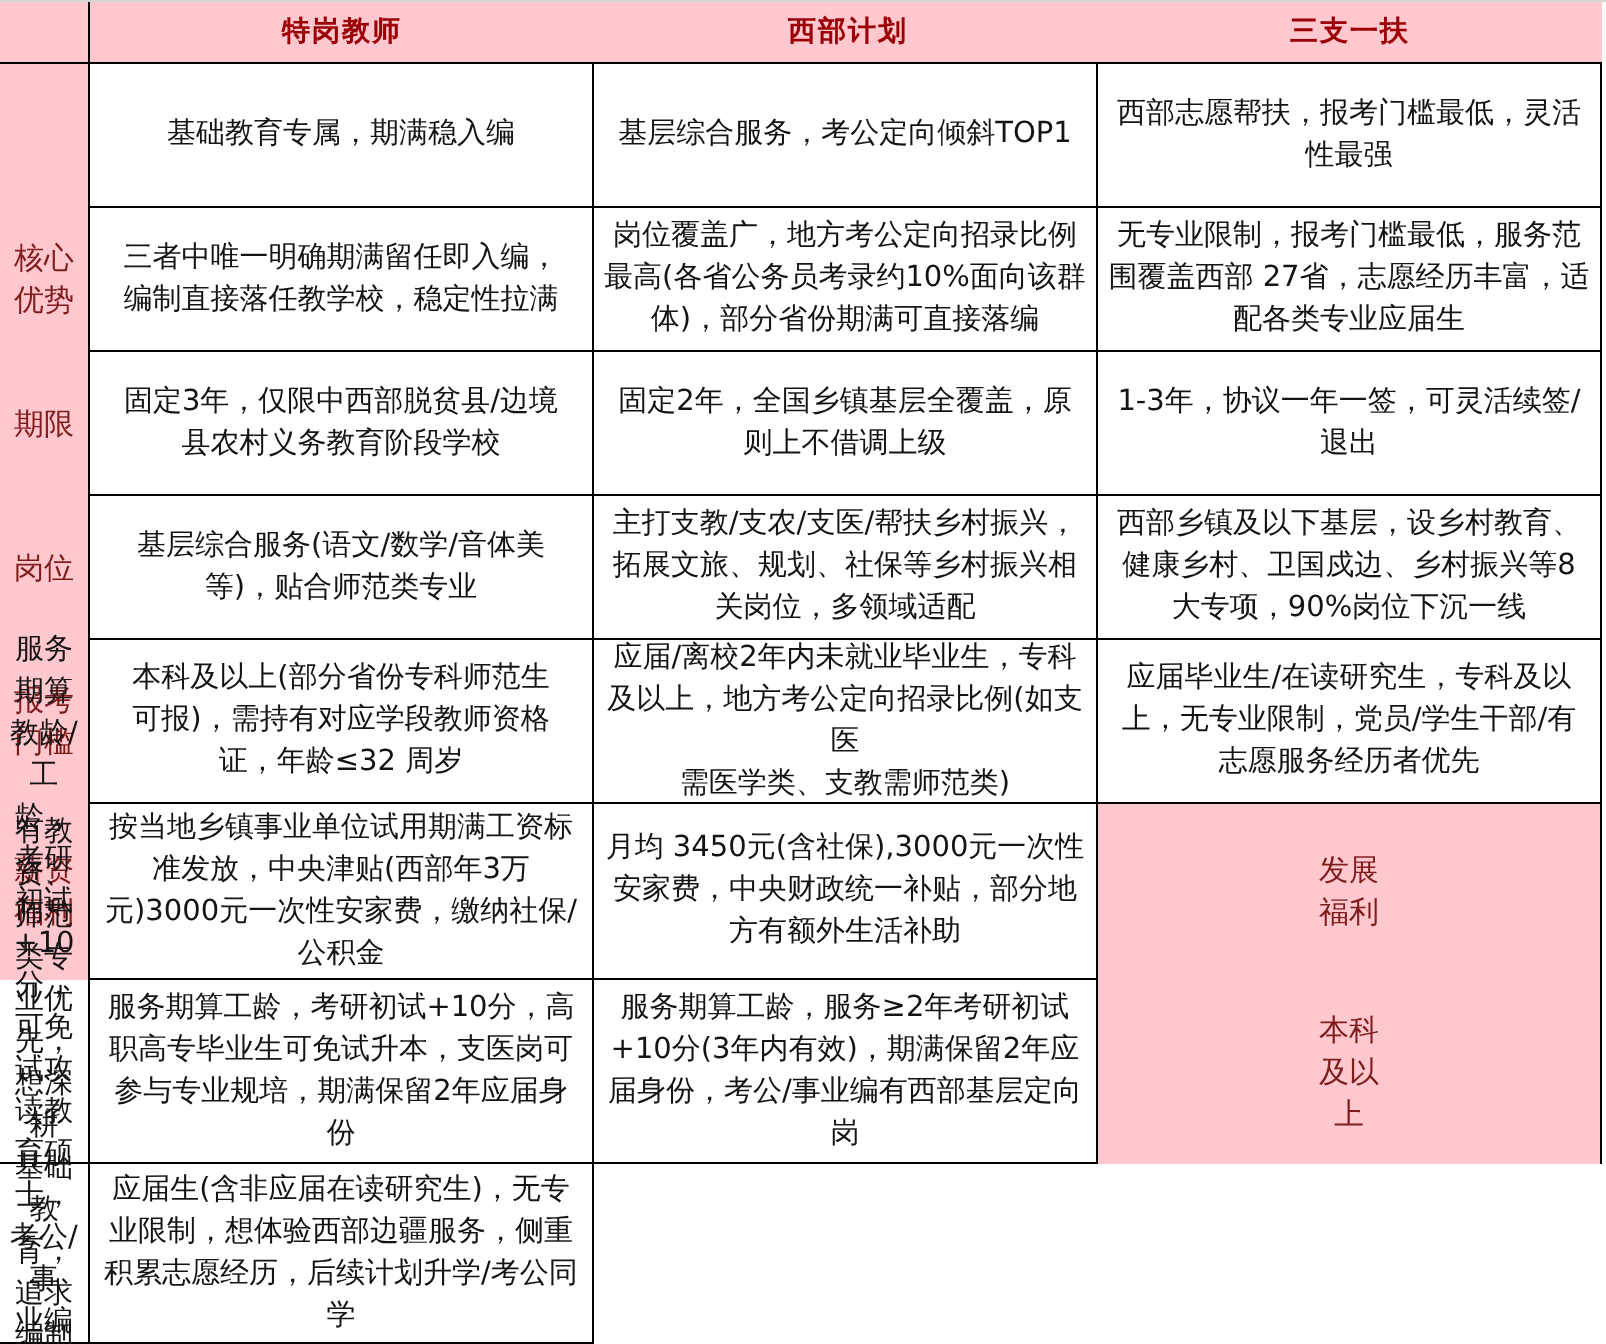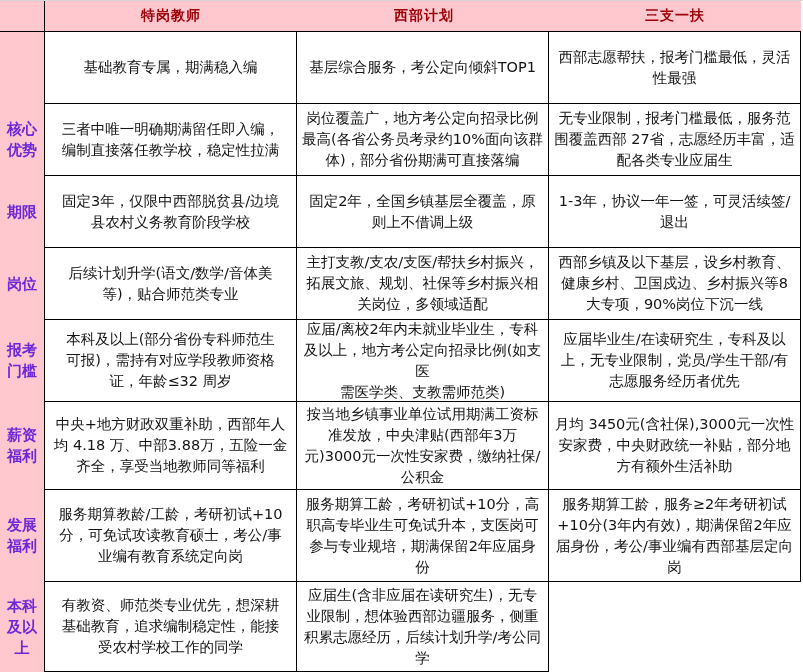--- a/index.html
+++ b/index.html
@@ -43,22 +43,22 @@
     .hd.corner {
       border-right: 1px solid #000;
     }
     .hd.last {
       margin-right: -2px;
     }
     
     .lbl {
       background: #ffc7ce;
       border-right: 1px solid #000;
-      color: #6d28d9;
-      font-weight: bold;
+      color: #7f1d1d;
+      font-weight: normal;
       font-size: 15px;
       line-height: 21px;
     }
     .lbl span {
       display: inline-block;
       width: 2.05em;
       word-break: break-all;
       text-align: center;
     }
     
@@ -111,21 +111,21 @@
   <div class="cell">固定3年，仅限中西部脱贫县/边境
 县农村义务教育阶段学校</div>
   <div class="cell">固定2年，全国乡镇基层全覆盖，原
 则上不借调上级</div>
   <div class="cell">1-3年，协议一年一签，可灵活续签/
 退出</div>
 
   <div class="lbl">
       <span>岗位</span>
     </div>
-  <div class="cell">后续计划升学(语文/数学/音体美
+  <div class="cell">基层综合服务(语文/数学/音体美
 等)，贴合师范类专业</div>
   <div class="cell">主打支教/支农/支医/帮扶乡村振兴，
 拓展文旅、规划、社保等乡村振兴相
 关岗位，多领域适配</div>
   <div class="cell">西部乡镇及以下基层，设乡村教育、
 健康乡村、卫国戍边、乡村振兴等8
 大专项，90%岗位下沉一线</div>
 
   <div class="lbl">
       <span>报考门槛</span>
@@ -136,23 +136,20 @@
   <div class="cell">应届/离校2年内未就业毕业生，专科
 及以上，地方考公定向招录比例(如支医
 需医学类、支教需师范类)</div>
   <div class="cell">应届毕业生/在读研究生，专科及以
 上，无专业限制，党员/学生干部/有
 志愿服务经历者优先</div>
 
   <div class="lbl">
       <span>薪资福利</span>
     </div>
-  <div class="cell">中央+地方财政双重补助，西部年人
-均 4.18 万、中部3.88万，五险一金
-齐全，享受当地教师同等福利</div>
   <div class="cell">按当地乡镇事业单位试用期满工资标
 准发放，中央津贴(西部年3万
 元)3000元一次性安家费，缴纳社保/
 公积金</div>
   <div class="cell">月均 3450元(含社保),3000元一次性
 安家费，中央财政统一补贴，部分地
 方有额外生活补助</div>
 
   <div class="lbl">
       <span>发展福利</span>

